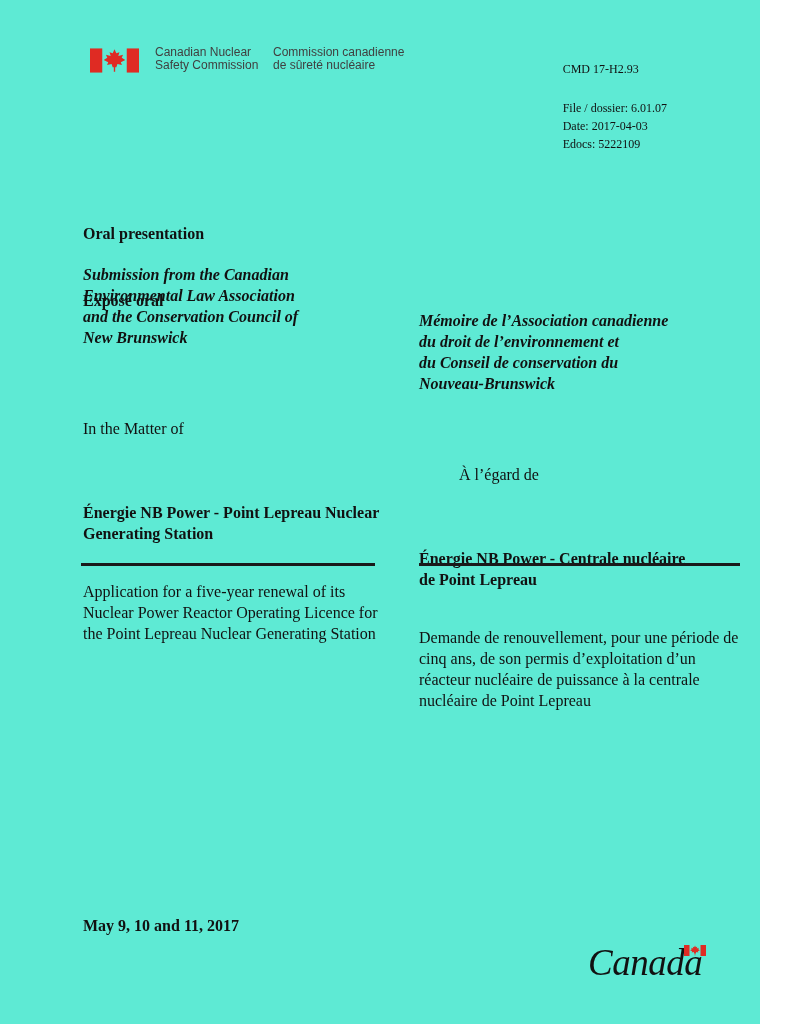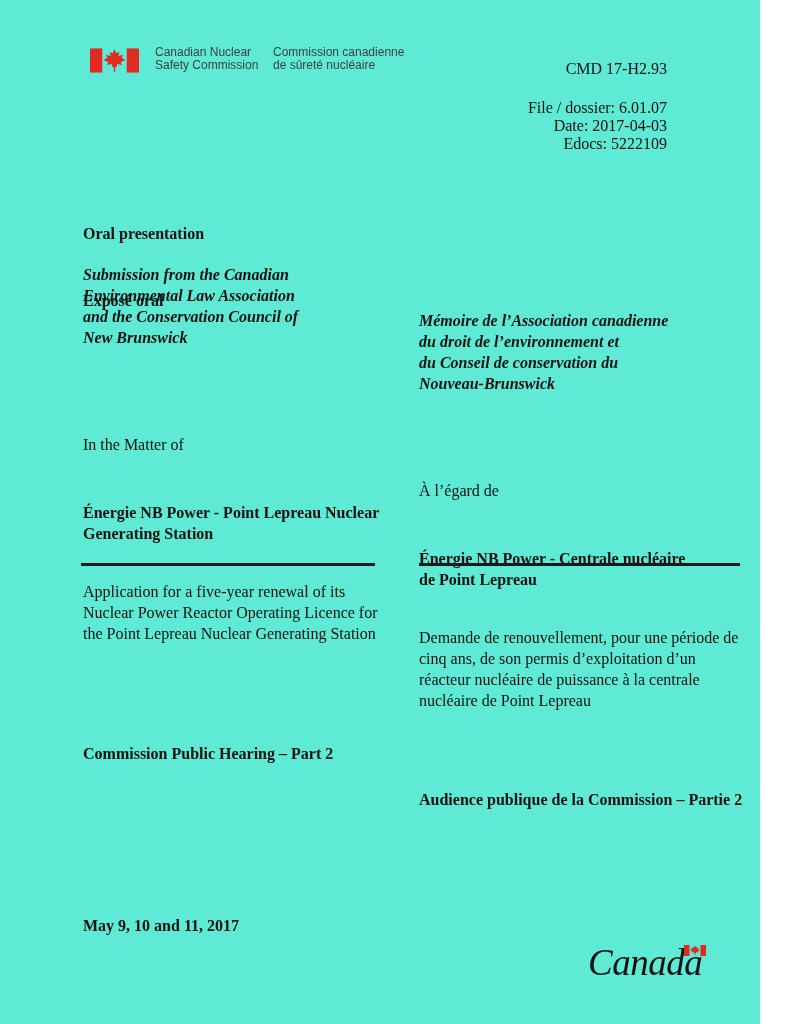--- a/index.html
+++ b/index.html
@@ -32,42 +32,41 @@
     color: #404040;
     white-space: pre-line;
   }
   .logo-en { left: 155px; }
   .logo-fr { left: 273px; }
 
   .doc-refs {
     position: absolute;
     top: 60px;
     right: 93px;
-    text-align: right;
-    font-size: 16px;
+    font-size: 12px;
     line-height: 18px;
   }
   .doc-refs .cmd { margin-bottom: 21px; }
 
   
   .row {
     position: absolute;
     left: 83px;
     width: 660px;
     display: flex;
     font-size: 16px;
     line-height: 21px;
   }
   .col-left  { width: 336px; flex: none; white-space: pre-line; }
   .col-right { width: 324px; flex: none; white-space: pre-line; margin-top: 46px; }
   .bold { font-weight: bold; }
 
   #row-presentation { top: 223px; flex-direction: column; }
   #row-submission   { top: 264px; font-style: italic; }
-  #row-matter       { top: 434px; }
+  #row-matter       { top: 418px; gap: 40px; }
   #row-facility     { top: 502px; }
   #row-application  { top: 581px; }
   #row-hearing      { top: 743px; }
   #row-dates        { top: 915px; }
 
   .rule {
     position: absolute;
     top: 563px;
     height: 3px;
     background: #1a1a1a;
@@ -162,24 +161,20 @@
   <div class="row" id="row-application">
     <div class="col-left">Application for a five-year renewal of its
 Nuclear Power Reactor Operating Licence for
 the Point Lepreau Nuclear Generating Station</div>
     <div class="col-right">Demande de renouvellement, pour une période de
 cinq ans, de son permis d’exploitation d’un
 réacteur nucléaire de puissance à la centrale
 nucléaire de Point Lepreau</div>
   </div>
 
-  <div class="row bold" id="row-hearing">
-    <div class="col-left">Commission Public Hearing – Part 2</div>
-    <div class="col-right">Audience publique de la Commission – Partie 2</div>
-  </div>
 
   <div class="row bold" id="row-dates">
     <div class="col-left">May 9, 10 and 11, 2017</div>
   </div>
 
   <div class="wordmark">
     <span>Canada</span>
     <svg class="wm-flag" viewBox="0 0 200 100">
       <use href="#flag"></use>
     </svg>

